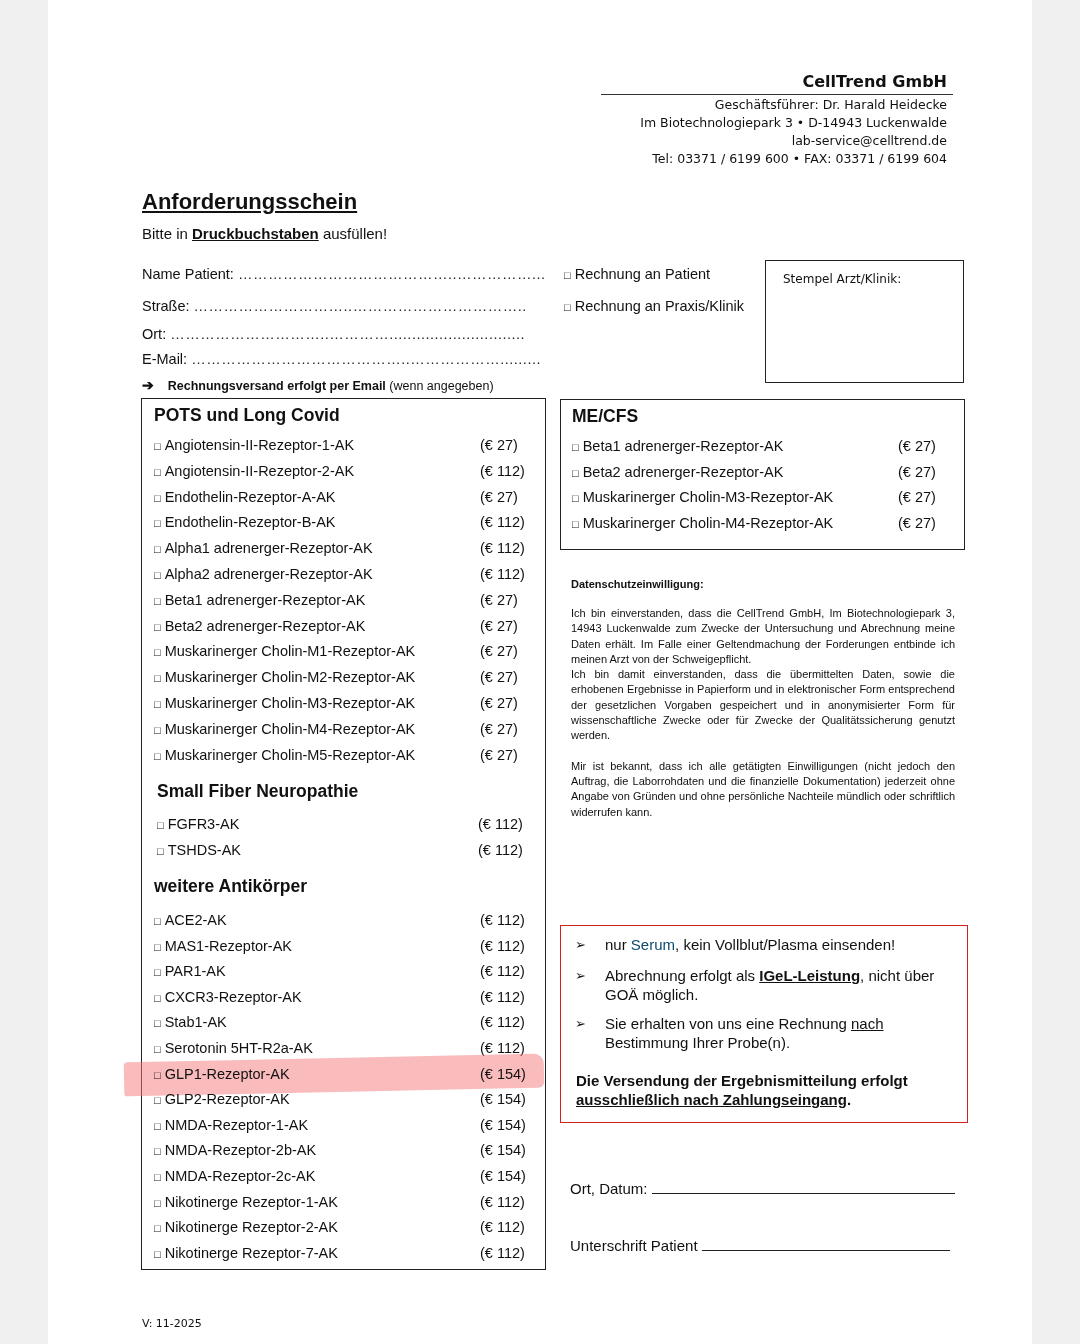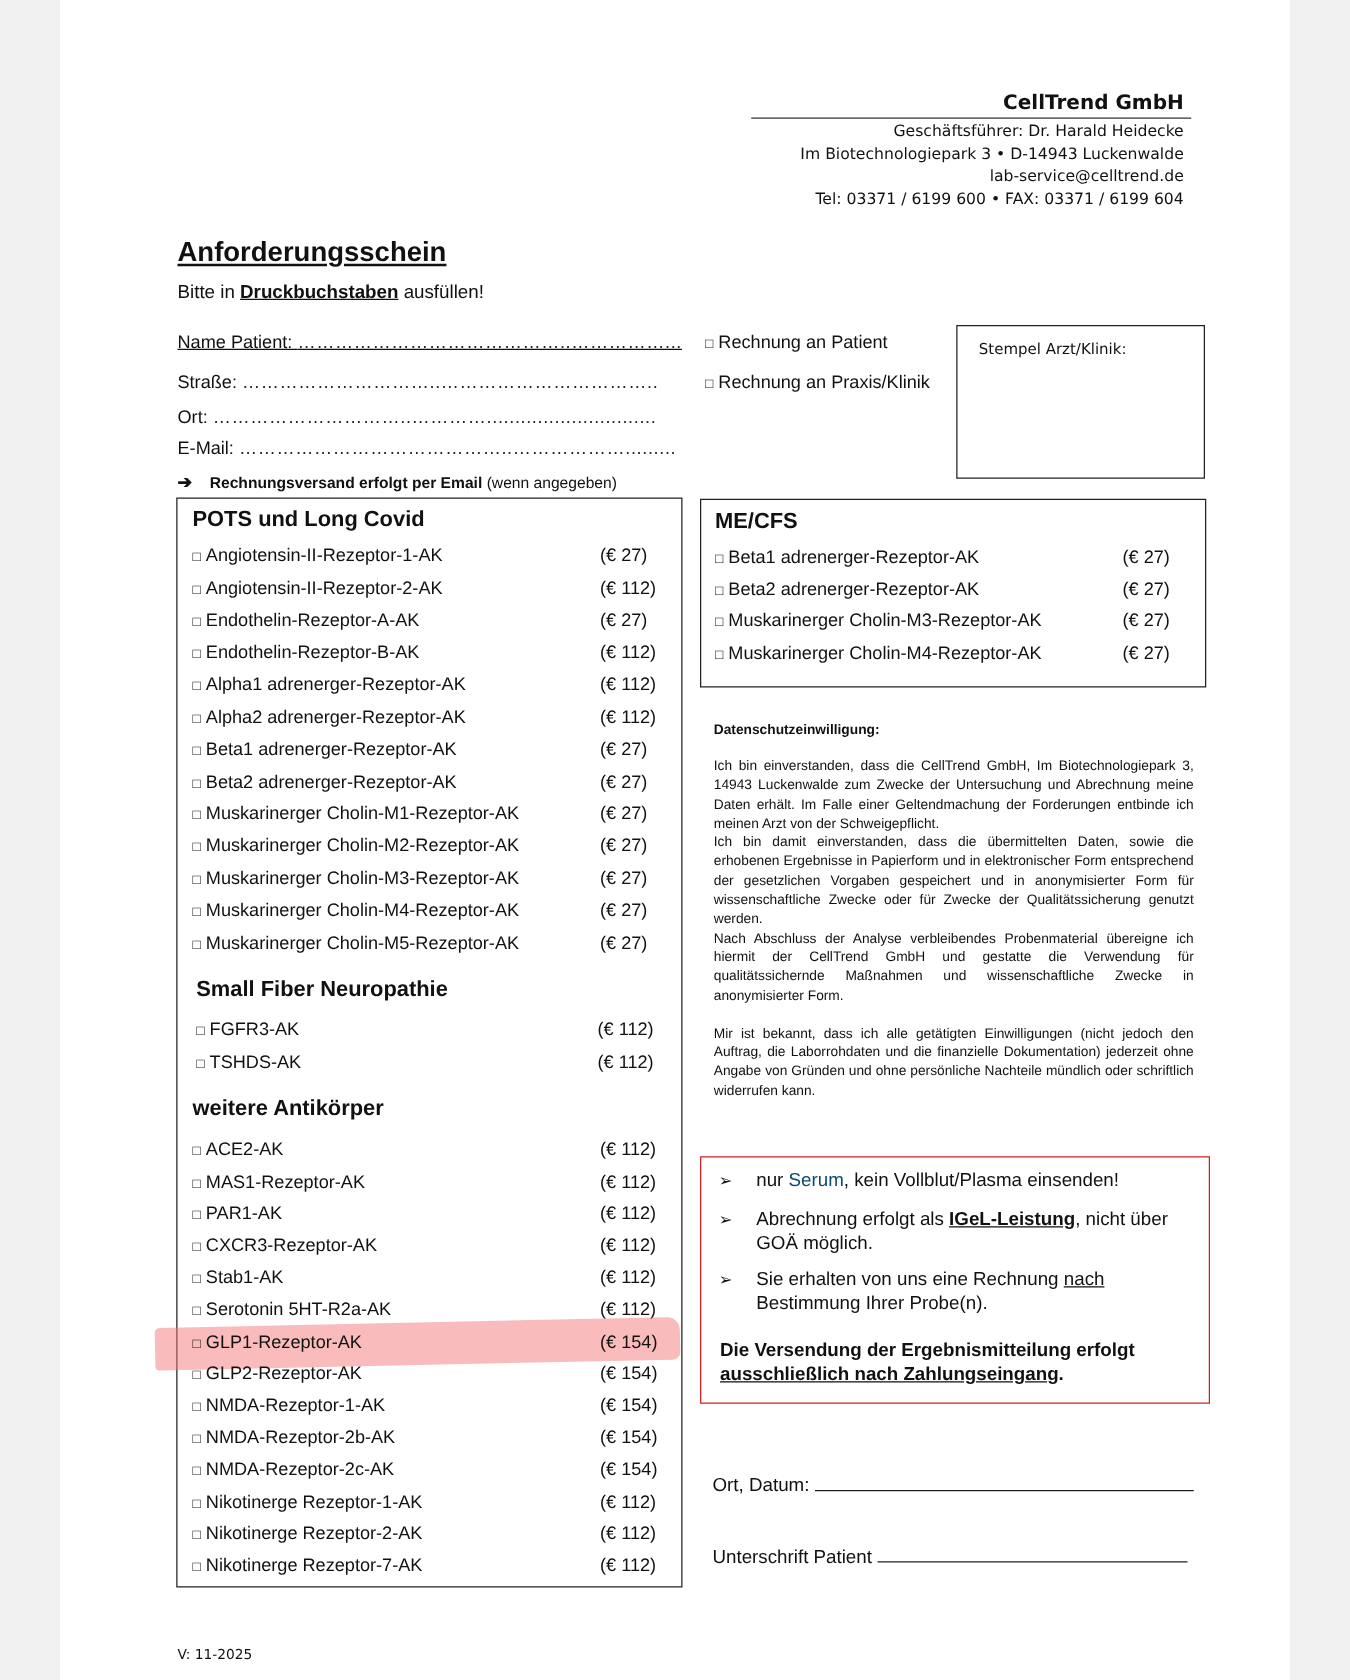--- a/index.html
+++ b/index.html
@@ -75,21 +75,21 @@
     <div>lab-service@celltrend.de</div>
     <div>Tel: 03371 / 6199 600 • FAX: 03371 / 6199 604</div>
   </div>
 
   <div class="abs title">Anforderungsschein</div>
   <div class="abs subtitle">
     <span>Bitte in </span><b>Druckbuchstaben</b><span> ausfüllen!</span>
   </div>
 
 
-  <div class="abs field" style="left:94px;top:266px;text-decoration:underline;">
+  <div class="abs field" style="left:94px;top:266px;">
     <span>Name Patient: </span><span class="dots">……………………………………..……………...</span>
   </div>
   <div class="abs field" style="left:94px;top:298px;">
     <span>Straße: </span><span class="dots">…………………………..……………………………..</span>
   </div>
   <div class="abs field" style="left:94px;top:326px;">
     <span>Ort: </span><span class="dots">…………………………..…………..............................</span>
   </div>
   <div class="abs field" style="left:94px;top:351px;">
     <span>E-Mail: </span><span class="dots">……………………………………..……………….........</span>
@@ -185,21 +185,20 @@
       <div class="item" style="left: 524px; top: 489.2px;"><span class="cb">□</span><span>Muskarinerger Cholin-M3-Rezeptor-AK</span></div>
       <div class="price" style="left: 850px; top: 489.2px;">(€ 27)</div>
       <div class="item" style="left: 524px; top: 514.8px;"><span class="cb">□</span><span>Muskarinerger Cholin-M4-Rezeptor-AK</span></div>
       <div class="price" style="left: 850px; top: 514.8px;">(€ 27)</div>
     </div>
 
   <div class="abs privacy-title">Datenschutzeinwilligung:</div>
   <div class="abs privacy">
     <p>Ich bin einverstanden, dass die CellTrend GmbH, Im Biotechnologiepark 3, 14943 Luckenwalde zum Zwecke der Untersuchung und Abrechnung meine Daten erhält. Im Falle einer Geltendmachung der Forderungen entbinde ich meinen Arzt von der Schweigepflicht.</p>
     <p>Ich bin damit einverstanden, dass die übermittelten Daten, sowie die erhobenen Ergebnisse in Papierform und in elektronischer Form entsprechend der gesetzlichen Vorgaben gespeichert und in anonymisierter Form für wissenschaftliche Zwecke oder für Zwecke der Qualitätssicherung genutzt werden.</p>
-    <p>Nach Abschluss der Analyse verbleibendes Probenmaterial übereigne ich hiermit der CellTrend GmbH und gestatte die Verwendung für qualitätssichernde Maßnahmen und wissenschaftliche Zwecke in anonymisierter Form.</p>
     <div class="gap"></div>
     <p>Mir ist bekannt, dass ich alle getätigten Einwilligungen (nicht jedoch den Auftrag, die Laborrohdaten und die finanzielle Dokumentation) jederzeit ohne Angabe von Gründen und ohne persönliche Nachteile mündlich oder schriftlich widerrufen kann.</p>
   </div>
 
   <div class="abs notice">
     <div class="row" style="top:9px;">
       <span class="bullet">➢</span>
       <span class="txt"><span>nur </span><span class="red">Serum</span><span>, kein Vollblut/Plasma einsenden!</span></span>
     </div>
     <div class="row" style="top:40px;">

